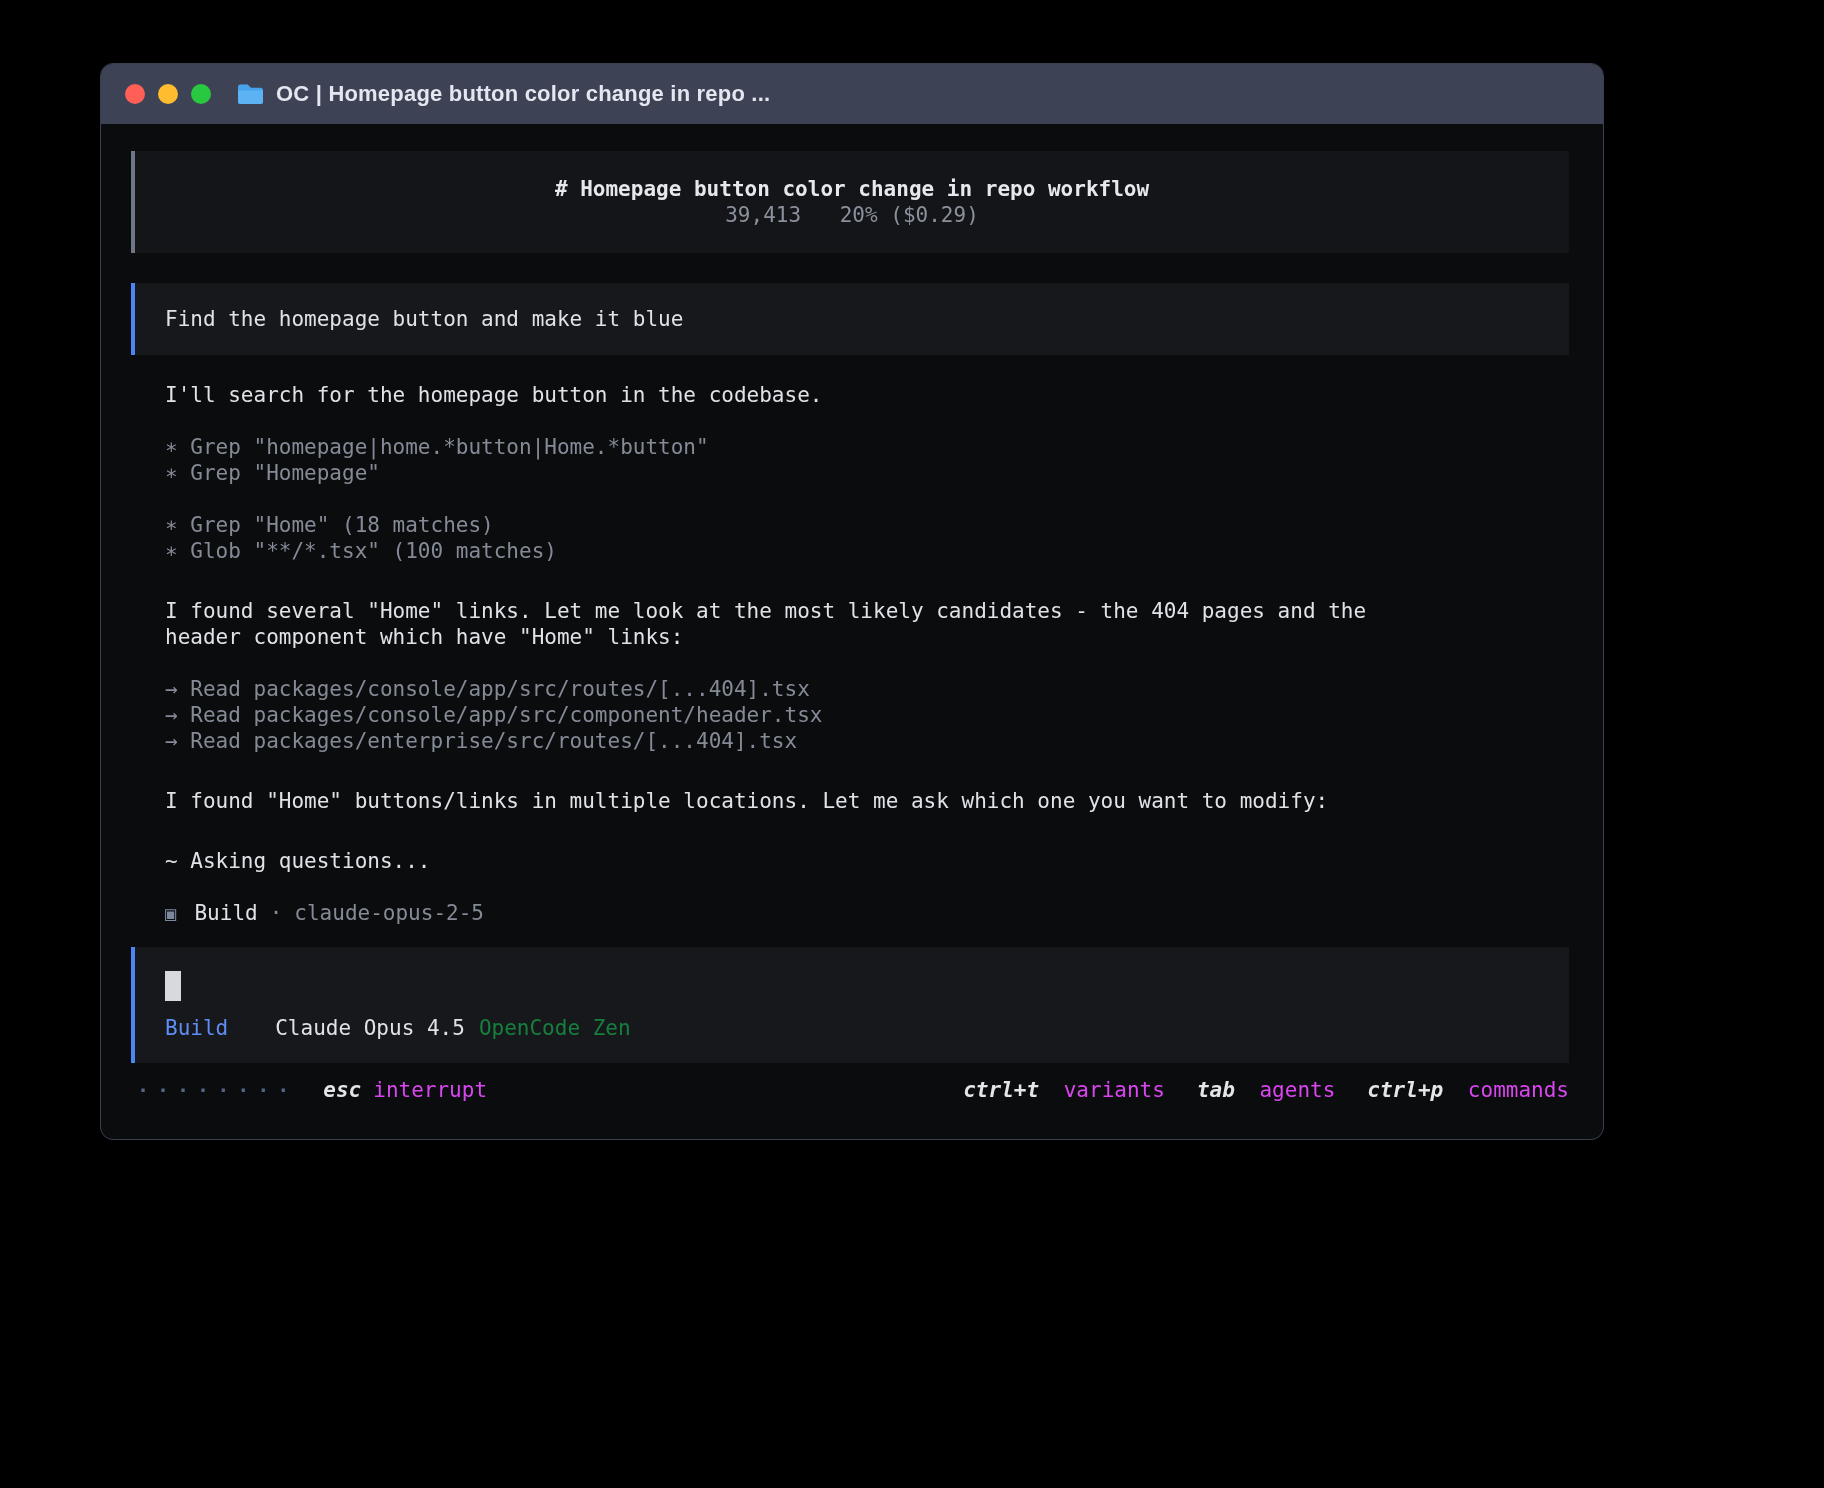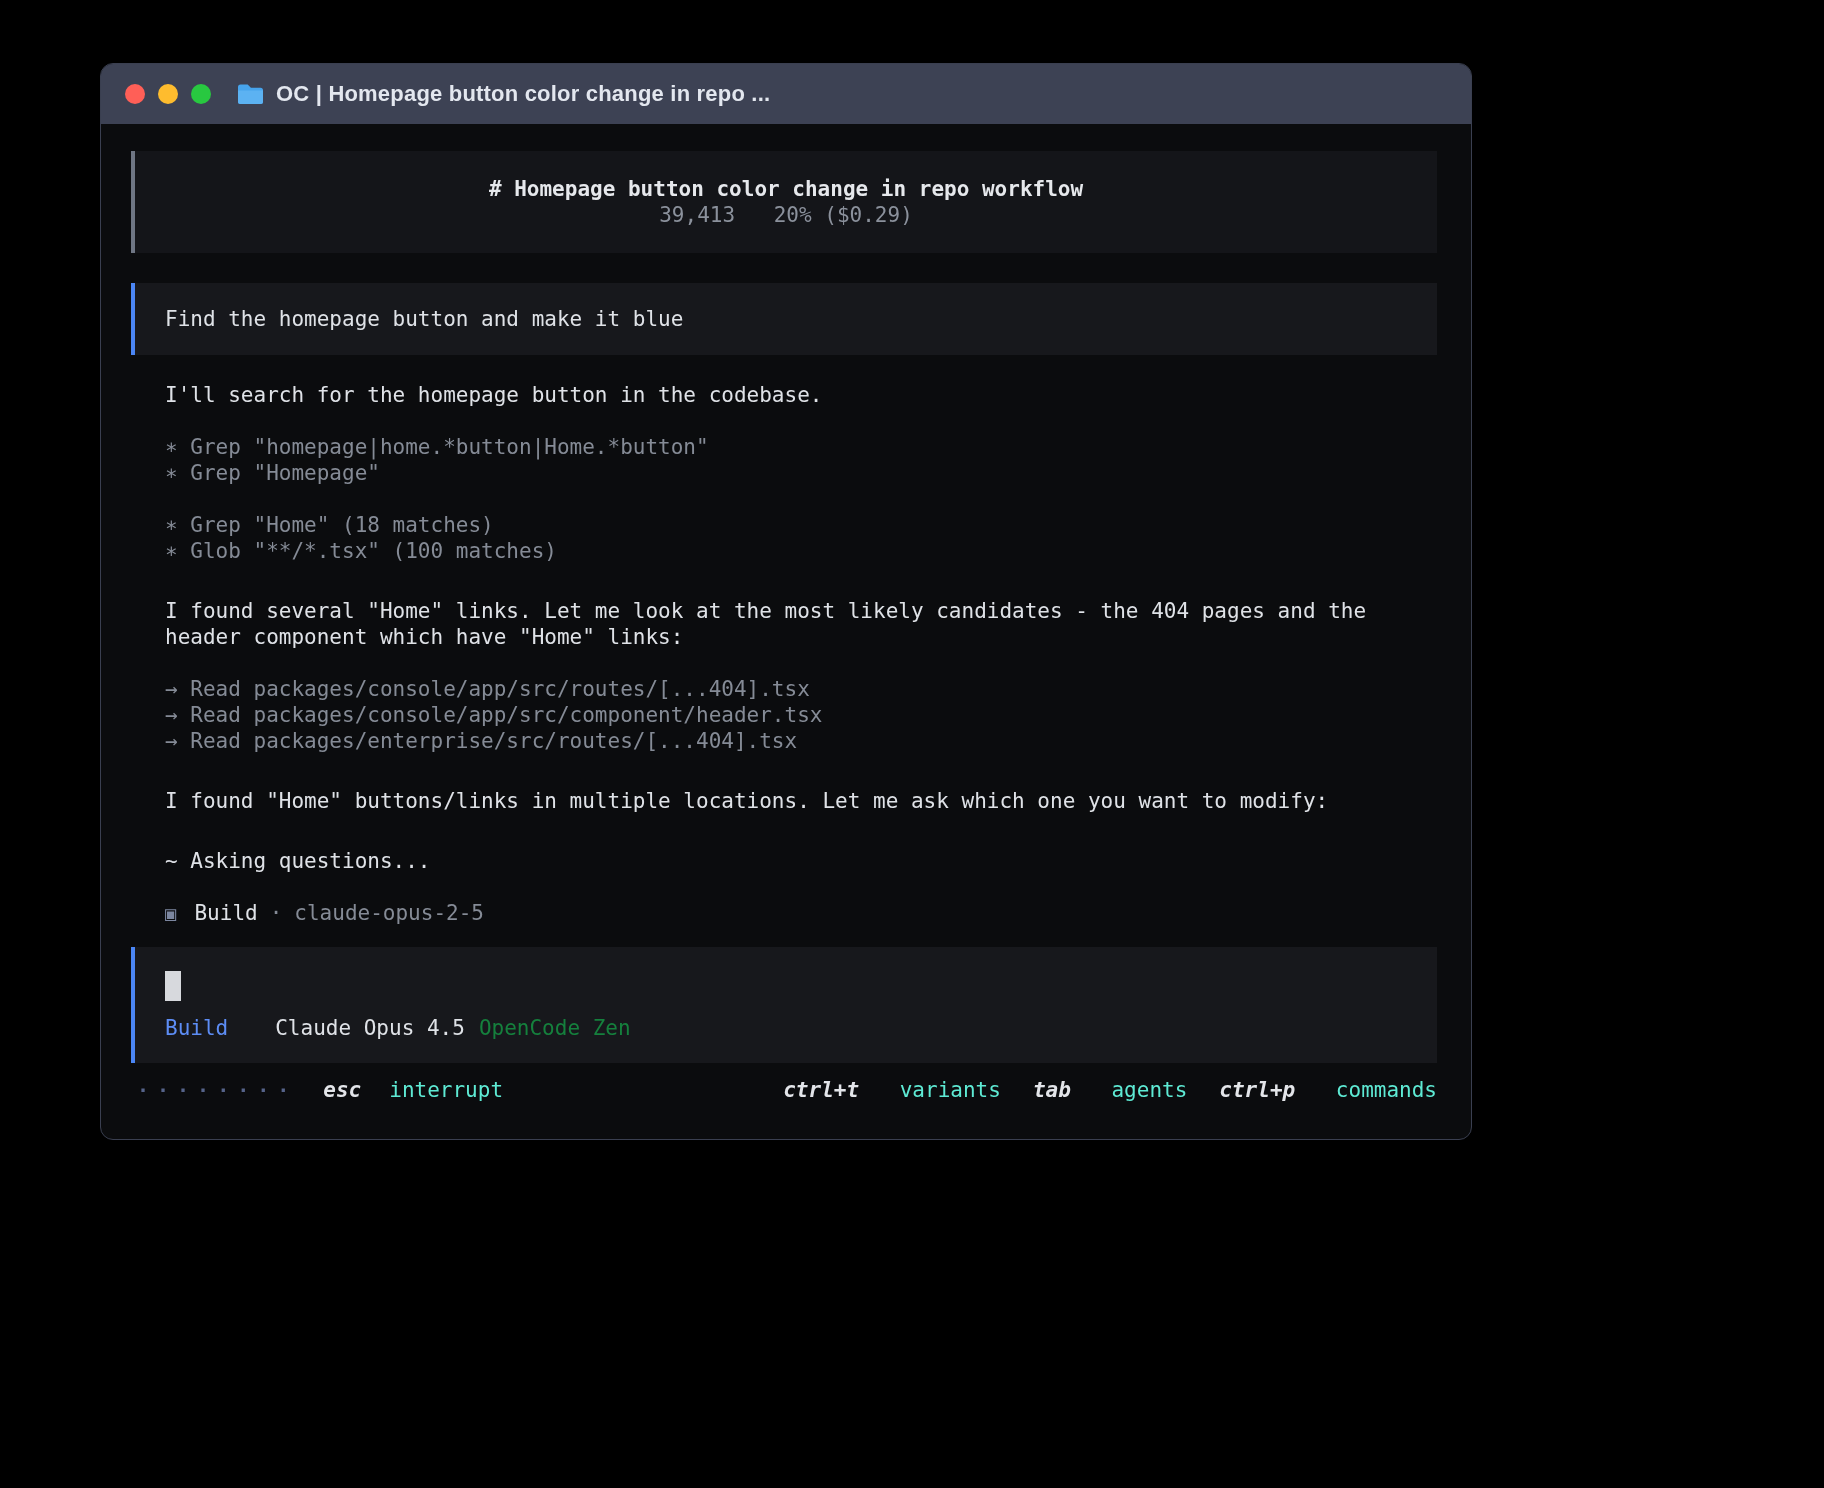--- a/index.html
+++ b/index.html
@@ -1,20 +1,20 @@
 <!DOCTYPE html>
 <html><head>
 <meta charset="utf-8">
 <style>
   * { margin:0; padding:0; box-sizing:border-box; }
   html,body { width:1824px; height:1488px; background:#000000; overflow:hidden; }
   body { font-family:"DejaVu Sans Mono", monospace; }
 
   .window {
-    position:absolute; left:100px; top:63px; width:1372px; height:1077px;
+    position:absolute; left:100px; top:63px; width:1504px; height:1077px;
     background:#0b0c0e; border-radius:13px; overflow:hidden;
     border:1px solid #3a3f50;
     box-shadow:0 18px 50px rgba(0,0,0,.7);
   }
 
   
   .titlebar {
     height:60px; background:#3d4254; display:flex; align-items:center;
     padding:0 18px; gap:0;
   }
@@ -70,21 +70,21 @@
   .input-meta .model { color:#dfe2e7; margin-left:47px; }
   .input-meta .provider { color:#15803d; margin-left:14px; }
 
   .statusbar {
     margin-top:14px; display:flex; justify-content:space-between; align-items:center;
     padding:0 0 0 6px; white-space:nowrap;
   }
   .status-left { display:flex; align-items:center; }
   .spinner { color:#56648a; font-size:20px; letter-spacing:8px; font-weight:bold; }
   .key { color:#e3e5e9; font-weight:bold; margin-left:26px;font-style:italic; }
-  .keylabel { color:#5eead4; margin-left:28px; }
+  .keylabel { color:#d946ef; margin-left:12px; }
   .status-right { display:flex; }
   .status-right .pair { margin-left:32px; }
   .status-right .key { margin-left:0; }
 </style>
 </head>
 <body>
 
 <div class="window">
 
   <div class="titlebar">

